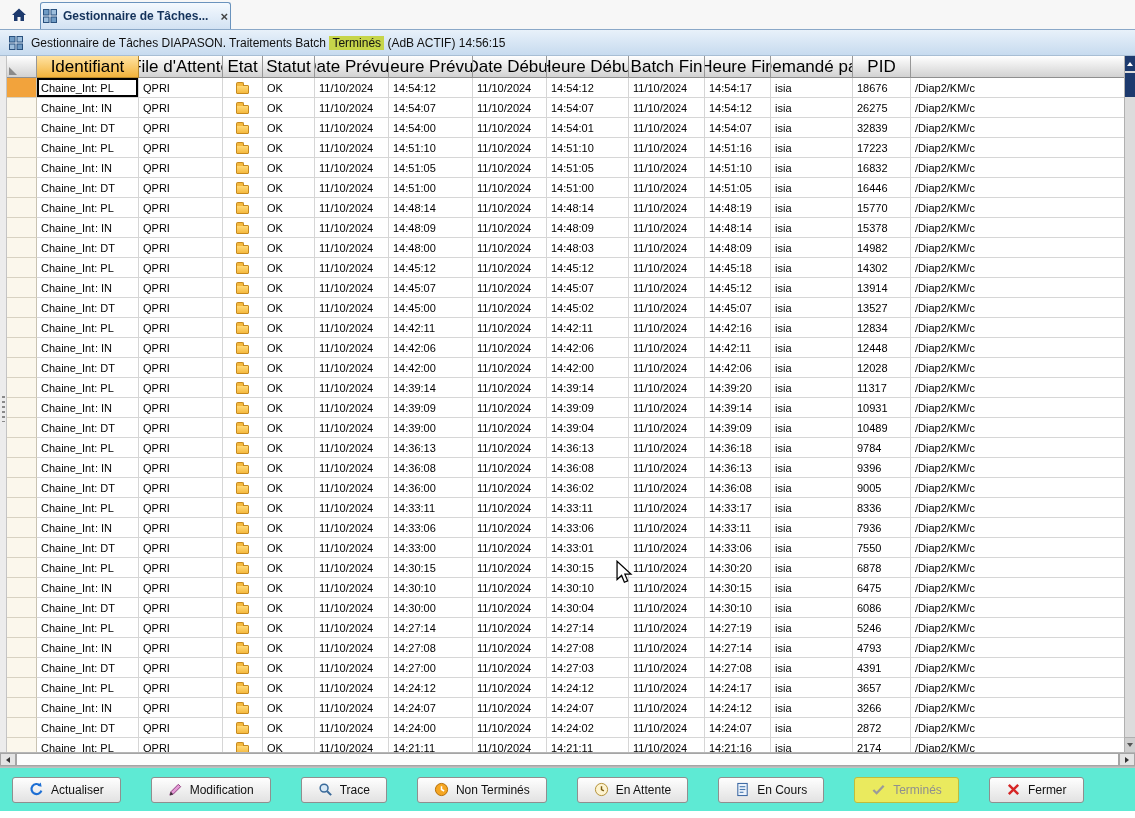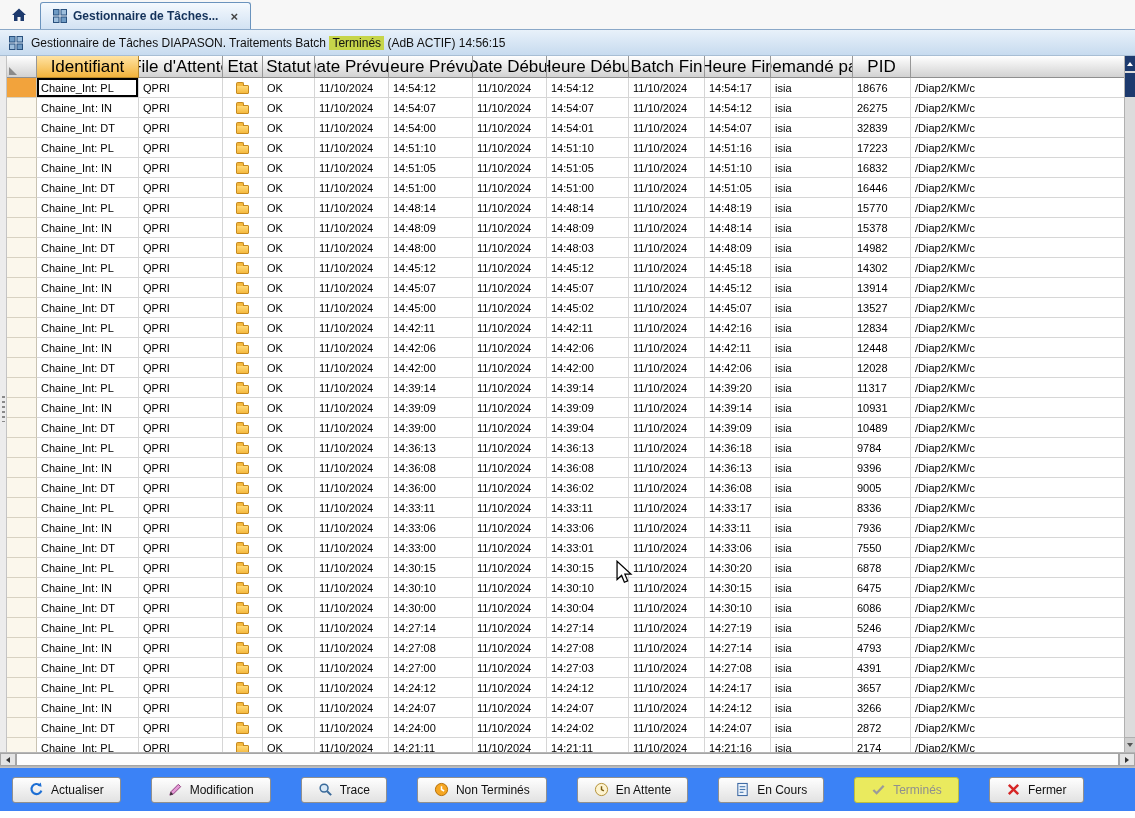--- a/index.html
+++ b/index.html
@@ -4,21 +4,21 @@
 <style>
   * { margin:0; padding:0; box-sizing:border-box; }
   body { font-family:"Liberation Sans", sans-serif; background:#fff; }
   .app { position:relative; width:1135px; height:818px; background:#fff; overflow:hidden; }
 
   
   .tab-strip { height:30px; background:#f7f7f7; border-bottom:1px solid #8aa8c8;
                display:flex; align-items:flex-end; padding-left:6px; }
   .home-btn { width:26px; height:24px; align-self:center; display:flex; align-items:center;
               justify-content:center; cursor:pointer; }
-  .tab { display:flex; align-items:center; gap:6px; height:27px; padding:0 12px; margin-left:8px;
+  .tab { display:flex; align-items:center; gap:6px; height:27px; padding:0 2px; margin-left:8px;
          border:1px solid #6a93bd; border-bottom:none; border-radius:3px 3px 0 0;
          background:linear-gradient(#f4f9fe,#d2e2f3); font-weight:bold; font-size:12px; color:#14325a;
          cursor:pointer; }
   .tab-close { font-size:13px; font-weight:bold; color:#444; margin-left:6px; cursor:pointer; }
 
   
   .title-bar { height:26px; background:linear-gradient(#e8f1fa,#c7dbef); border-bottom:1px solid #a8bed4;
                display:flex; align-items:center; gap:8px; padding:0 9px; font-size:12px; font-weight:normal; color:#111; }
   .hl { background:#c6d54a; padding:0 3px; }
 
@@ -76,21 +76,21 @@
              display:flex; align-items:stretch; }
   .hs-btn { width:16px; background:#e4e4e4; border:1px solid #a5a5a5; display:flex;
             align-items:center; justify-content:center; cursor:pointer; flex:none; }
   .tri-left { width:0; height:0; border-top:3px solid transparent; border-bottom:3px solid transparent;
               border-right:4px solid #333; }
   .tri-right { width:0; height:0; border-top:3px solid transparent; border-bottom:3px solid transparent;
               border-left:4px solid #333; }
   .hs-thumb { flex:1; background:#fdfdfd; border:1px solid #a5a5a5; cursor:pointer; }
 
   
-  .toolbar { height:44px; background:#3b82f6; border-top:1px solid #c0c0c0;
+  .toolbar { height:44px; background:#5eead4; border-top:1px solid #c0c0c0;
              display:flex; align-items:center; gap:30px; padding:0 12px; }
   .btn { display:flex; align-items:center; gap:7px; height:26px; padding:0 16px;
          background:linear-gradient(#fefefe,#e2e2e2); border:1px solid #8f8f8f; border-radius:3px;
          font-size:12px; color:#111; cursor:pointer; white-space:nowrap; }
   .btn.highlighted { background:#eaea5e; border-color:#bdbd3e; color:#8f8f8f; }
   .footer-gap { height:7px; background:#fff; }
 
   
   .cursor { position:absolute; left:615px; top:504px; z-index:50; pointer-events:none; }
 </style>

